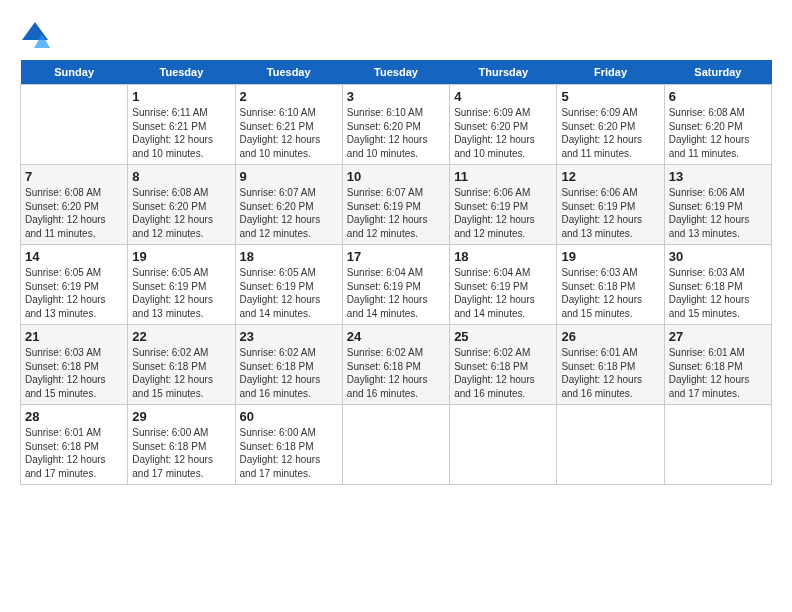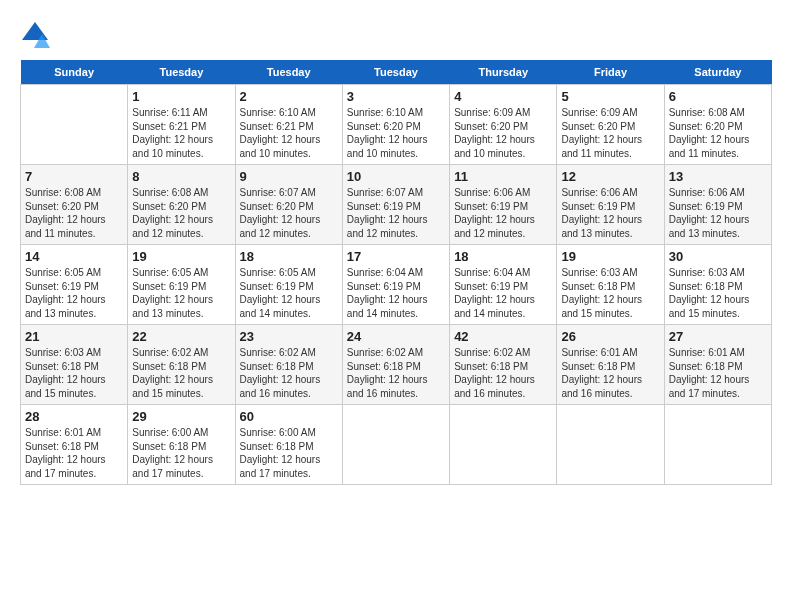--- a/index.html
+++ b/index.html
@@ -297,21 +297,21 @@
 and 16 minutes.</div>
         </td>
         <td>
           <div class="day-num">24</div>
           <div class="day-info" style="white-space: pre-line;">Sunrise: 6:02 AM
 Sunset: 6:18 PM
 Daylight: 12 hours
 and 16 minutes.</div>
         </td>
         <td>
-          <div class="day-num">42</div>
+          <div class="day-num">25</div>
           <div class="day-info" style="white-space: pre-line;">Sunrise: 6:02 AM
 Sunset: 6:18 PM
 Daylight: 12 hours
 and 16 minutes.</div>
         </td>
         <td>
           <div class="day-num">26</div>
           <div class="day-info" style="white-space: pre-line;">Sunrise: 6:01 AM
 Sunset: 6:18 PM
 Daylight: 12 hours

